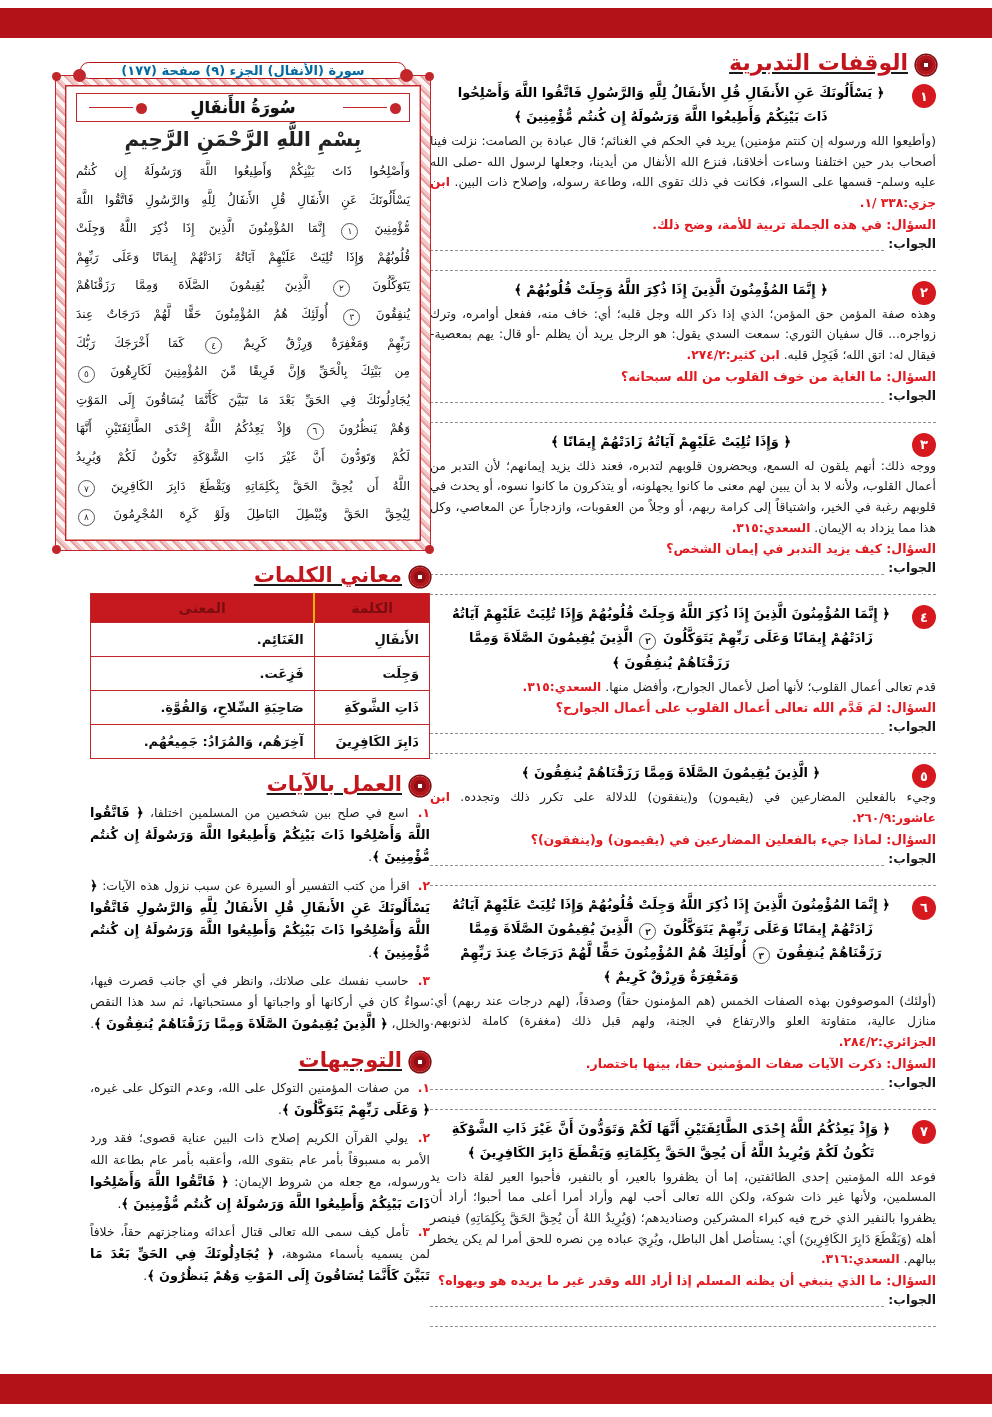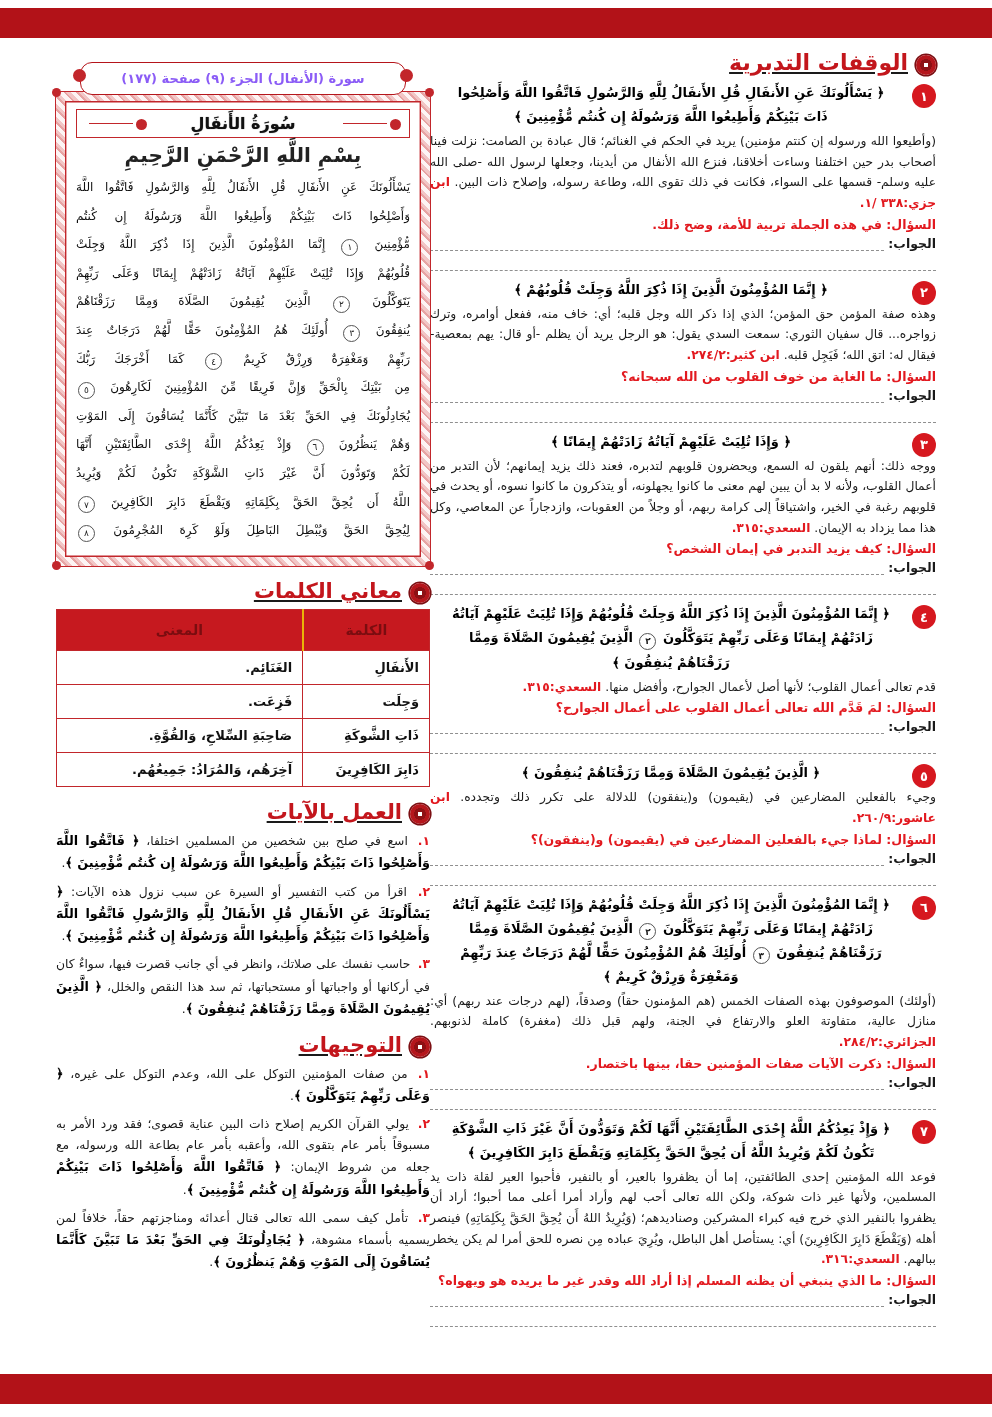--- a/index.html
+++ b/index.html
@@ -27,22 +27,22 @@
   .r-q{color:#e2191f;font-weight:bold;font-size:12.5px;line-height:1.6;margin-top:1px;}
   .answer-row{display:flex;align-items:flex-end;margin-top:1px;}
   .ans-label{font-weight:bold;font-size:12.5px;flex:0 0 auto;}
   .dash-fill{flex:1 1 auto;border-bottom:1px dashed #8f8f8f;height:13px;margin-right:4px;}
   .dash-line{border-bottom:1px dashed #8f8f8f;height:19px;margin-bottom:3px;}
 
   
   .left-col{position:absolute;top:62px;left:56px;width:374px;}
 
   .page-tab{position:relative;width:296px;margin:0 auto -3px auto;background:#fff;z-index:3;
-            border:1.6px solid #b5151b;border-radius:12px;padding:8px 14px;
-            text-align:center;color:#8b5cf6;font-weight:bold;font-size:13px;}
+            border:1.6px solid #b5151b;border-radius:12px;padding:0 14px;
+            text-align:center;color:#0369a1;font-weight:bold;font-size:13px;}
   .page-tab::before,.page-tab::after{content:"";position:absolute;top:6px;width:13px;height:13px;
             border-radius:50%;background:#c2262b;}
   .page-tab::before{right:-8px;}
   .page-tab::after{left:-8px;}
 
   .quran-frame{position:relative;border:9px solid transparent;
         border-image:repeating-linear-gradient(45deg,#f2c6c6 0 3px,#fdf4f4 3px 7px,#e7a4a4 7px 9px) 9;
         outline:1.4px solid #c2262b;box-shadow:inset 0 0 0 1.4px #c2262b;background:#fff;}
   .corner-dot{position:absolute;width:9px;height:9px;border-radius:50%;background:#c2262b;z-index:4;}
   .cd-tl{top:-13px;left:-13px;} .cd-tr{top:-13px;right:-13px;}
@@ -61,26 +61,26 @@
   .flourish.f-l::after{left:0;}
   .flourish.f-l::before{left:14px;right:4px;}
   .flourish.f-l{transform:scaleX(-1);}
   .basmala{text-align:center;font-size:20px;font-weight:bold;color:#222;margin:2px 0 6px 0;}
   .q-line{font-size:12px;line-height:28.6px;color:#111;text-align:justify;text-align-last:justify;
           font-weight:500;}
   .aya-num{display:inline-flex;align-items:center;justify-content:center;width:15px;height:15px;
           border:1px solid #555;border-radius:50%;font-size:9px;color:#222;margin:0 2px;
           vertical-align:-2px;background:#fff;}
 
-  .left-sec{margin-top:13px;}
+  .left-sec{margin-top:13px;margin-left:34px;}
   .left-sec .sec-head .ttl{font-size:21px;}
 
   table.meanings{width:100%;border-collapse:collapse;border:1.6px solid #c2262b;margin-top:4px;}
   table.meanings th{background:#c6191f;color:#7a0d10;font-weight:bold;font-size:14px;
-        padding:12px 4px;text-align:center;}
+        padding:6px 4px;text-align:center;}
   table.meanings th.w{border-left:2px solid #eab308;}
   table.meanings td{border-top:1px solid #c2262b;font-weight:bold;font-size:13px;color:#111;
         padding:9px 10px;vertical-align:middle;}
   table.meanings td.w{border-left:1px solid #c2262b;width:34%;}
 
   .wa-item{text-align:justify;text-align-last:right;font-size:12.3px;line-height:1.72;margin-bottom:7px;}
   .wa-num{color:#e2191f;font-weight:bold;margin-left:3px;}
   .seg-q{font-weight:bold;font-size:12.8px;color:#000;}
   .seg-t{color:#1a1a1a;}
 </style>
@@ -189,22 +189,22 @@
       <span class="corner-dot cd-bl"></span>
       <span class="corner-dot cd-br"></span>
       <div class="frame-inner">
         <div class="surah-title-box">
           <span class="flourish f-r"></span>
           <span class="surah-title">سُورَةُ الأَنفَالِ</span>
           <span class="flourish f-l"></span>
         </div>
         <div class="basmala">بِسْمِ اللَّهِ الرَّحْمَنِ الرَّحِيمِ</div>
         <div>
+            <div class="q-line">وَأَصْلِحُوا ذَاتَ بَيْنِكُمْ وَأَطِيعُوا اللَّهَ وَرَسُولَهُ إِن كُنتُم</div>
             <div class="q-line">يَسْأَلُونَكَ عَنِ الأَنفَالِ قُلِ الأَنفَالُ لِلَّهِ وَالرَّسُولِ فَاتَّقُوا اللَّهَ</div>
-            <div class="q-line">وَأَصْلِحُوا ذَاتَ بَيْنِكُمْ وَأَطِيعُوا اللَّهَ وَرَسُولَهُ إِن كُنتُم</div>
             <div class="q-line">مُّؤْمِنِينَ <span class="aya-num">١</span> إِنَّمَا المُؤْمِنُونَ الَّذِينَ إِذَا ذُكِرَ اللَّهُ وَجِلَتْ</div>
             <div class="q-line">قُلُوبُهُمْ وَإِذَا تُلِيَتْ عَلَيْهِمْ آيَاتُهُ زَادَتْهُمْ إِيمَانًا وَعَلَى رَبِّهِمْ</div>
             <div class="q-line">يَتَوَكَّلُونَ <span class="aya-num">٢</span> الَّذِينَ يُقِيمُونَ الصَّلَاةَ وَمِمَّا رَزَقْنَاهُمْ</div>
             <div class="q-line">يُنفِقُونَ <span class="aya-num">٣</span> أُولَئِكَ هُمُ المُؤْمِنُونَ حَقًّا لَّهُمْ دَرَجَاتٌ عِندَ</div>
             <div class="q-line">رَبِّهِمْ وَمَغْفِرَةٌ وَرِزْقٌ كَرِيمٌ <span class="aya-num">٤</span> كَمَا أَخْرَجَكَ رَبُّكَ</div>
             <div class="q-line">مِن بَيْتِكَ بِالْحَقِّ وَإِنَّ فَرِيقًا مِّنَ المُؤْمِنِينَ لَكَارِهُونَ <span class="aya-num">٥</span></div>
             <div class="q-line">يُجَادِلُونَكَ فِي الحَقِّ بَعْدَ مَا تَبَيَّنَ كَأَنَّمَا يُسَاقُونَ إِلَى المَوْتِ</div>
             <div class="q-line">وَهُمْ يَنظُرُونَ <span class="aya-num">٦</span> وَإِذْ يَعِدُكُمُ اللَّهُ إِحْدَى الطَّائِفَتَيْنِ أَنَّهَا</div>
             <div class="q-line">لَكُمْ وَتَوَدُّونَ أَنَّ غَيْرَ ذَاتِ الشَّوْكَةِ تَكُونُ لَكُمْ وَيُرِيدُ</div>
             <div class="q-line">اللَّهُ أَن يُحِقَّ الحَقَّ بِكَلِمَاتِهِ وَيَقْطَعَ دَابِرَ الكَافِرِينَ <span class="aya-num">٧</span></div>

